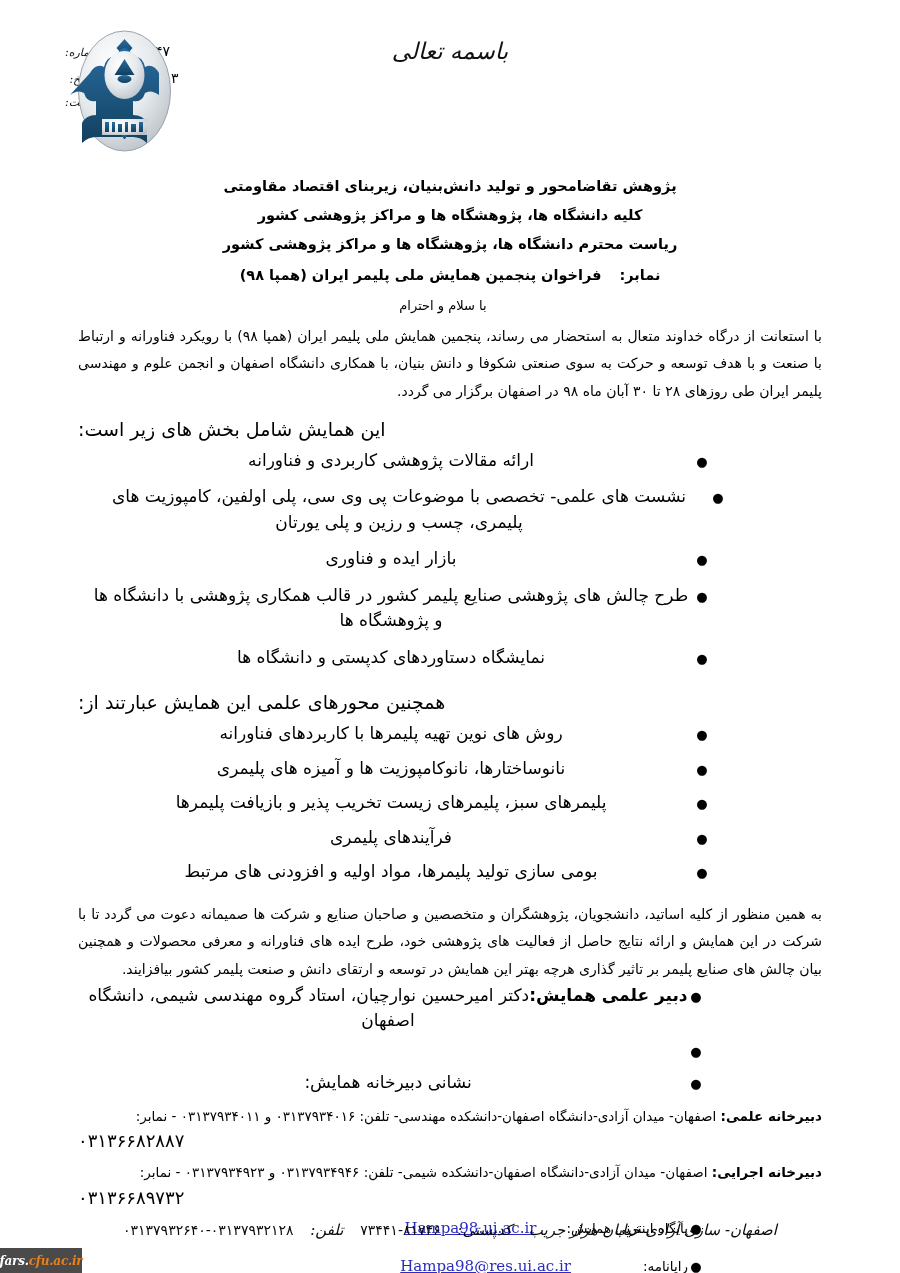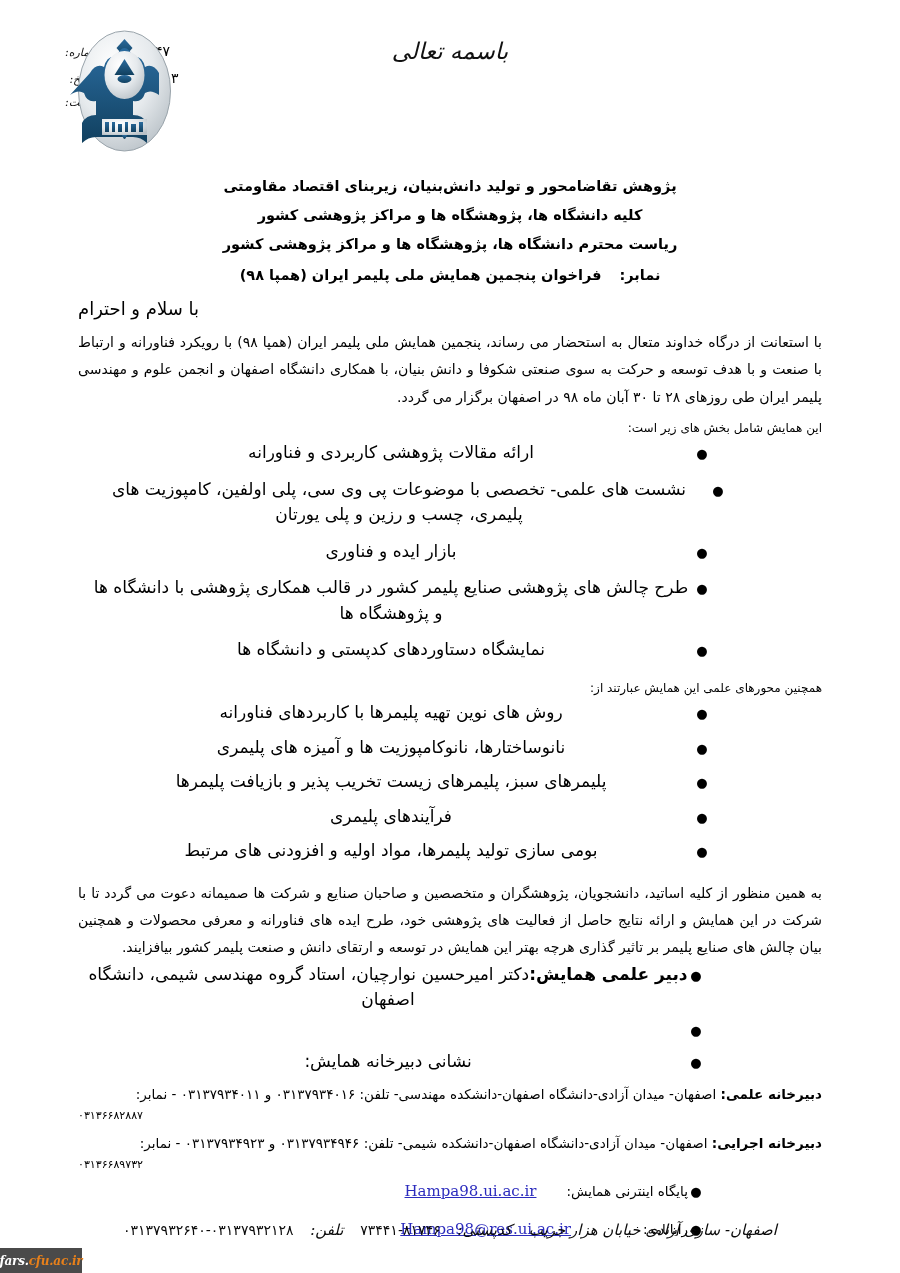--- a/index.html
+++ b/index.html
@@ -120,40 +120,40 @@
     font-weight: bold;
     font-size: 14.5px;
     line-height: 2.0;
     margin-top: 2px;
   }
   .subject-label { font-weight: bold; }
   .subject-text { font-weight: bold; }
 
   .salutation {
     margin-top: 8px;
-    font-size: 18px;
-    text-align: left;
+    font-size: 13px;
+    text-align: center;
     padding-right: 14px;
   }
 
   p.para {
     font-size: 14px;
     line-height: 1.95;
     text-align: justify;
     text-justify: inter-word;
     margin: 8px 0 0 0;
     color: #000;
   }
   p.para.lead { margin-top: 10px; }
 
   .intro-line {
-    font-size: 12px;
+    font-size: 19px;
     line-height: 1.95;
     margin: 6px 0 0 0;
-    text-align: right;
+    text-align: left;
   }
   
   .bullet-row {
     display: flex;
     flex-direction: row;
     align-items: baseline;
     justify-content: flex-start;
     margin-bottom: 11px;
   }
   .bullet-dot {
@@ -190,21 +190,21 @@
     font-size: 13.5px;
     line-height: 1.75;
     text-align: justify;
     text-justify: inter-word;
     margin: 0 0 4px 0;
   }
   .addr-line .b { font-weight: bold; }
   .addr-tail {
     text-align: left;
     direction: ltr;
-    font-size: 11px;
+    font-size: 18px;
     margin: -2px 0 10px 0;
     unicode-bidi: plaintext;
   }
 
   .link-row {
     display: flex;
     flex-direction: row;
     align-items: baseline;
     margin-bottom: 4px;
   }

